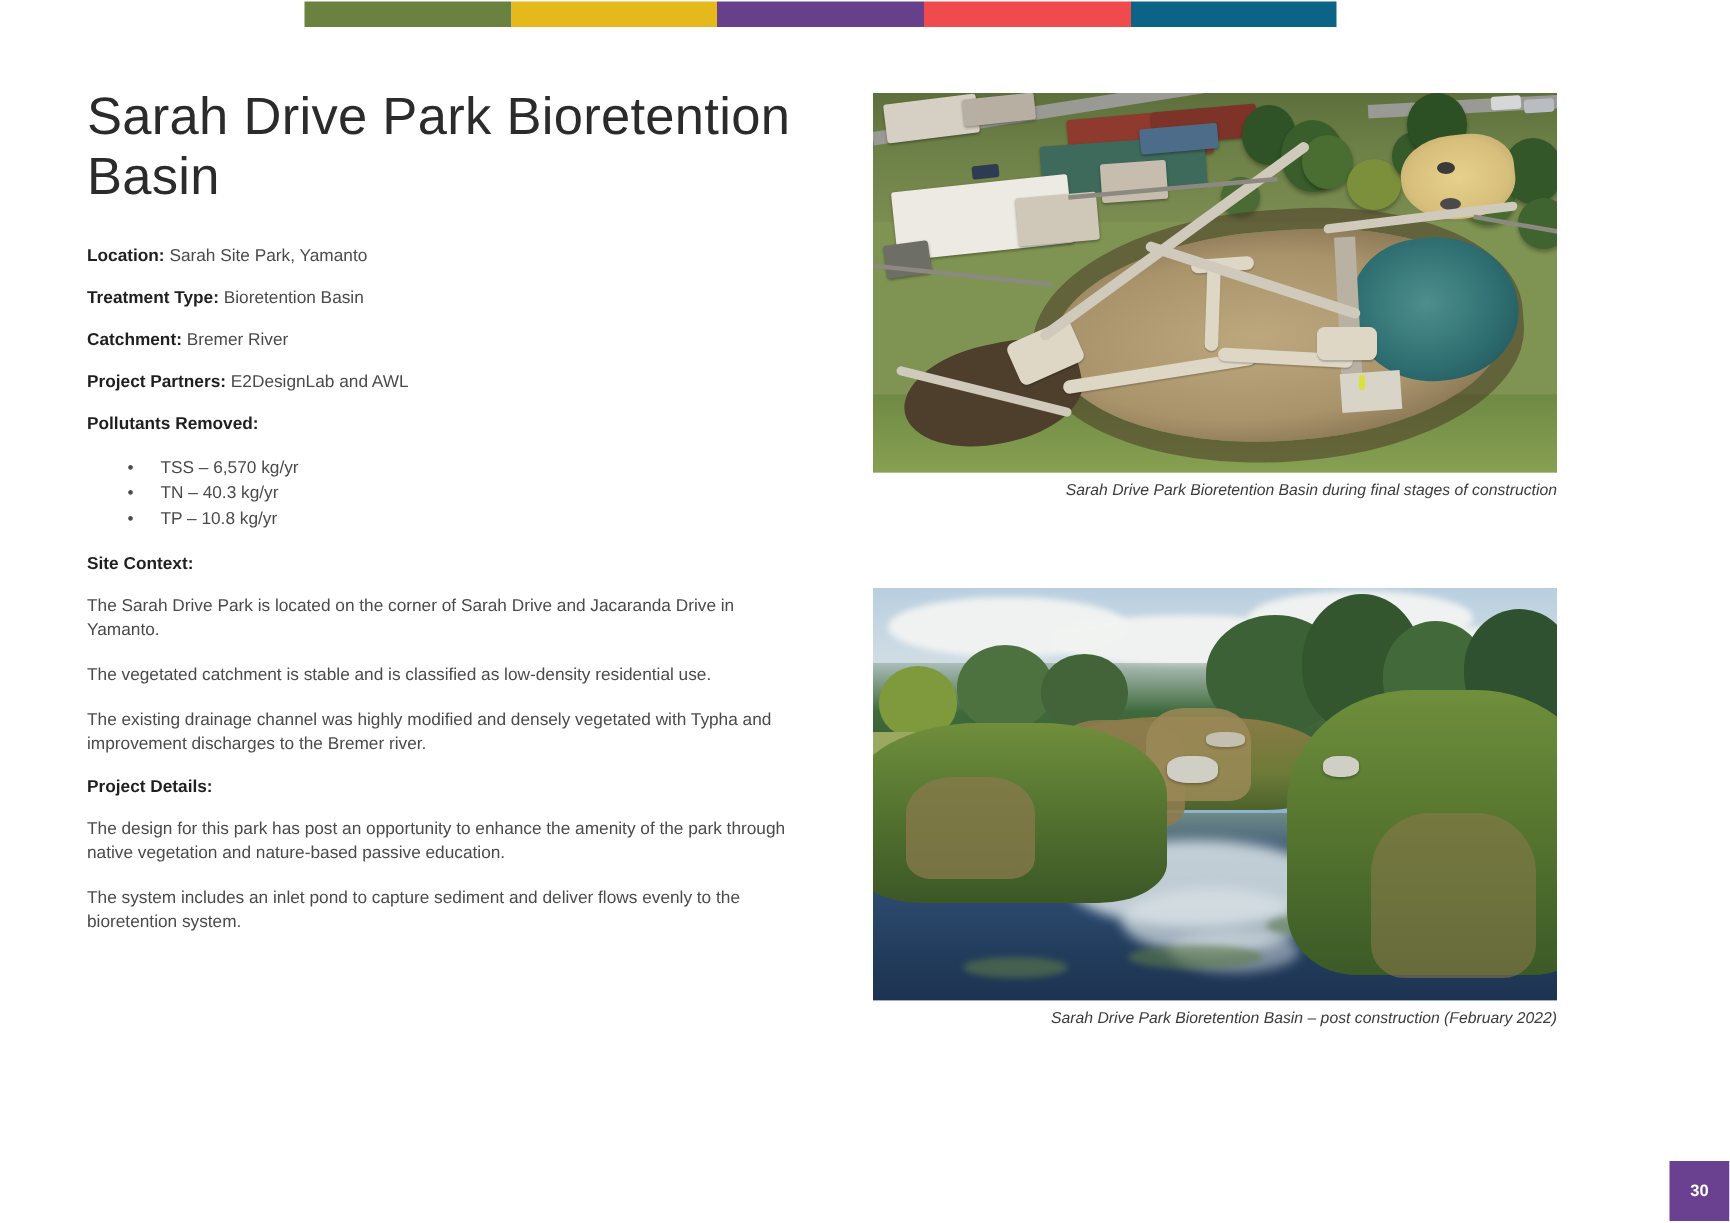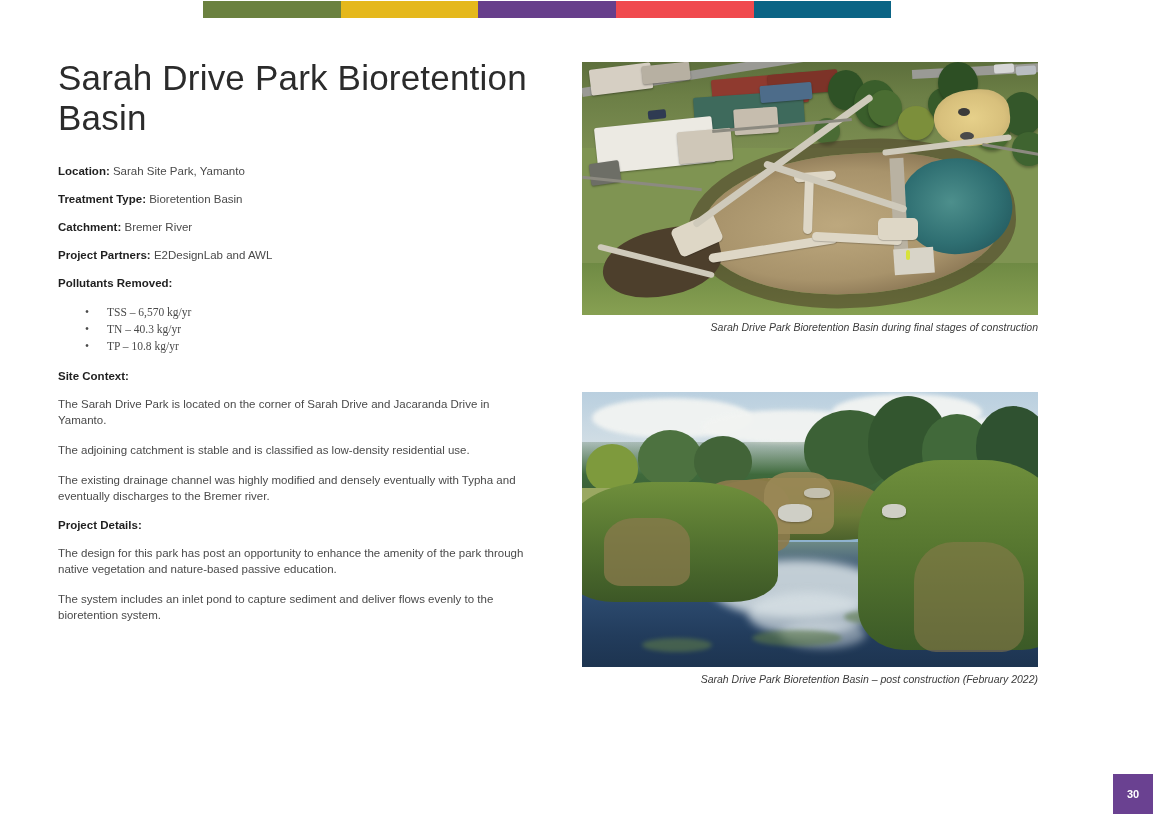--- a/index.html
+++ b/index.html
@@ -12,21 +12,21 @@
   .colorbar{position:absolute;left:203px;top:1px;width:688px;height:17px;display:flex;}
   .colorbar .seg{height:100%;}
   
   .leftcol{position:absolute;left:58px;top:58px;width:470px;}
   .doc-title{
     font-size:35px;line-height:40px;font-weight:300;color:#2b2b2b;
     letter-spacing:.2px;margin:0 0 26px 0;
   }
   .meta-line{font-size:11.5px;line-height:14px;margin:0 0 14px 0;color:#4a4a4a;}
   .meta-line .lbl{font-weight:bold;color:#1f1f1f;}
-  .bullets{list-style:none;margin:2px 0 14px 0;padding:0;font-family:Liberation Serif, serif;}
+  .bullets{list-style:none;margin:2px 0 14px 0;padding:0;}
   .bullets li{
     font-size:11.5px;line-height:17px;color:#4a4a4a;
     padding-left:49px;position:relative;
   }
   .bullets li:before{
     content:"\2022";position:absolute;left:27px;top:0;color:#4a4a4a;font-size:11.5px;
   }
   .sec-head{font-size:11.5px;font-weight:bold;color:#1f1f1f;margin:14px 0 13px 0;line-height:14px;}
   .para{font-size:11.5px;line-height:16px;color:#4a4a4a;margin:0 0 14px 0;}
   .para.narrow{width:462px;}
@@ -202,22 +202,22 @@
     <span class="lbl">Pollutants Removed:</span>
   </p>
   <ul class="bullets">
     <li>TSS – 6,570 kg/yr</li>
     <li>TN – 40.3 kg/yr</li>
     <li>TP – 10.8 kg/yr</li>
   </ul>
 
   <p class="sec-head">Site Context:</p>
   <p class="para">The Sarah Drive Park is located on the corner of Sarah Drive and Jacaranda Drive in Yamanto.</p>
-  <p class="para">The adjoining catchment is stable and is classified as low-density residential use.</p>
-  <p class="para mid">The existing drainage channel was highly modified and densely eventually with Typha and eventually discharges to the Bremer river.</p>
+  <p class="para">The vegetated catchment is stable and is classified as low-density residential use.</p>
+  <p class="para mid">The existing drainage channel was highly modified and densely vegetated with Typha and improvement discharges to the Bremer river.</p>
 
   <p class="sec-head">Project Details:</p>
   <p class="para">The design for this park has post an opportunity to enhance the amenity of the park through native vegetation and nature-based passive education.</p>
   <p class="para narrow" style="width:440px">The system includes an inlet pond to capture sediment and deliver flows evenly to the bioretention system.</p>
 </div>
 
 <div class="rightcol">
 
   <figure class="figure">
     <div class="photo top ph aerial">

